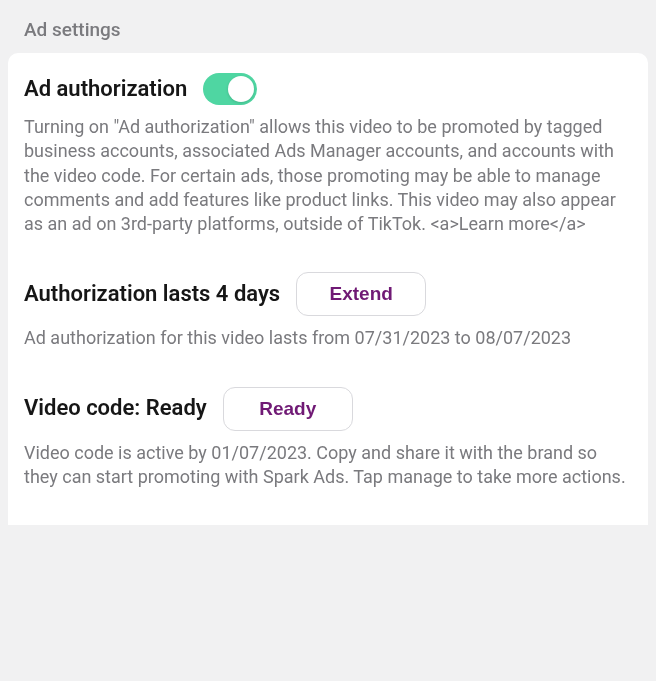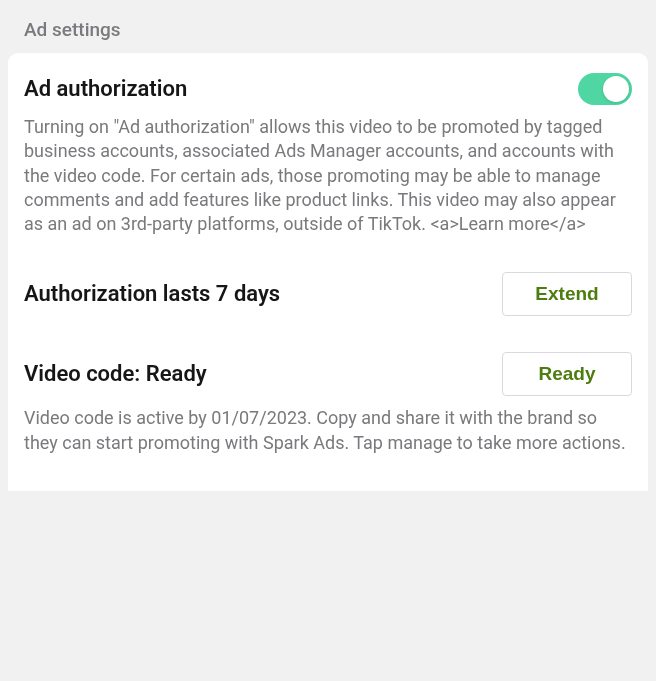--- a/index.html
+++ b/index.html
@@ -28,22 +28,21 @@
     }
     .section {
       margin-bottom: 36px;
     }
     .section:last-child {
       margin-bottom: 16px;
     }
     .row {
       display: flex;
       align-items: center;
-      justify-content: space-between;
-      gap: 28px;
+      gap: 16px;
       margin-bottom: 10px;
     }
     .title {
       font-size: 22px;
       font-weight: 600;
       color: #161616;
       line-height: 1.3;
     }
     .desc {
       font-size: 18px;
@@ -65,25 +64,25 @@
       top: 3px;
       width: 26px;
       height: 26px;
       background: #fff;
       border-radius: 50%;
       box-shadow: 0 1px 3px rgba(0,0,0,0.15);
     }
     .btn {
       border: 1px solid #d9d9dd;
       background: #fff;
-      border-radius: 4px;
+      border-radius: 12px;
       padding: 10px 24px;
       font-size: 19px;
       font-weight: 600;
-      color: #4d7c0f;
+      color: #701a75;
       cursor: pointer;
       flex-shrink: 0;
       min-width: 130px;
       text-align: center;
     }
   </style>
 </head>
 <body>
 
 <div class="page-header">Ad settings</div>
@@ -97,23 +96,24 @@
         <div class="toggle-knob"></div>
       </div>
     </div>
     <div class="desc">
       <span>Turning on "Ad authorization" allows this video to be promoted by tagged business accounts, associated Ads Manager accounts, and accounts with the video code. For certain ads, those promoting may be able to manage comments and add features like product links. This video may also appear as an ad on 3rd-party platforms, outside of TikTok. </span><span>&lt;a&gt;Learn more&lt;/a&gt;</span>
     </div>
   </div>
 
   <div class="section">
     <div class="row">
-      <div class="title">Authorization lasts 7 days</div>
+      <div class="title">Authorization lasts 4 days</div>
       <button class="btn">Extend</button>
     </div>
+    <div class="desc">Ad authorization for this video lasts from 07/31/2023 to 08/07/2023</div>
   </div>
 
   <div class="section">
     <div class="row">
       <div class="title">Video code: Ready</div>
       <button class="btn">Ready</button>
     </div>
     <div class="desc">Video code is active by 01/07/2023. Copy and share it with the brand so they can start promoting with Spark Ads. Tap manage to take more actions.</div>
   </div>
 

